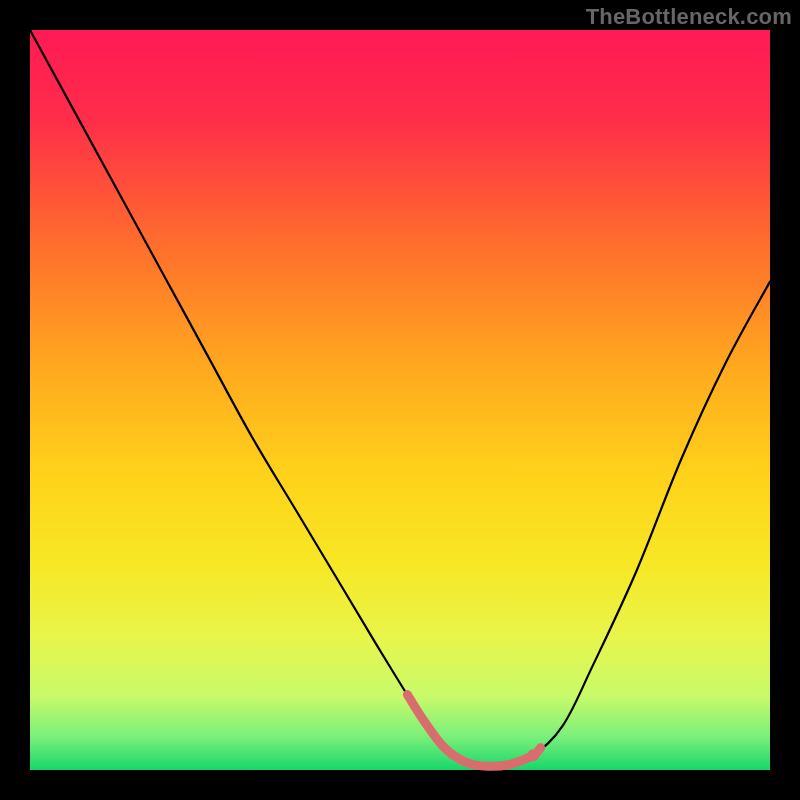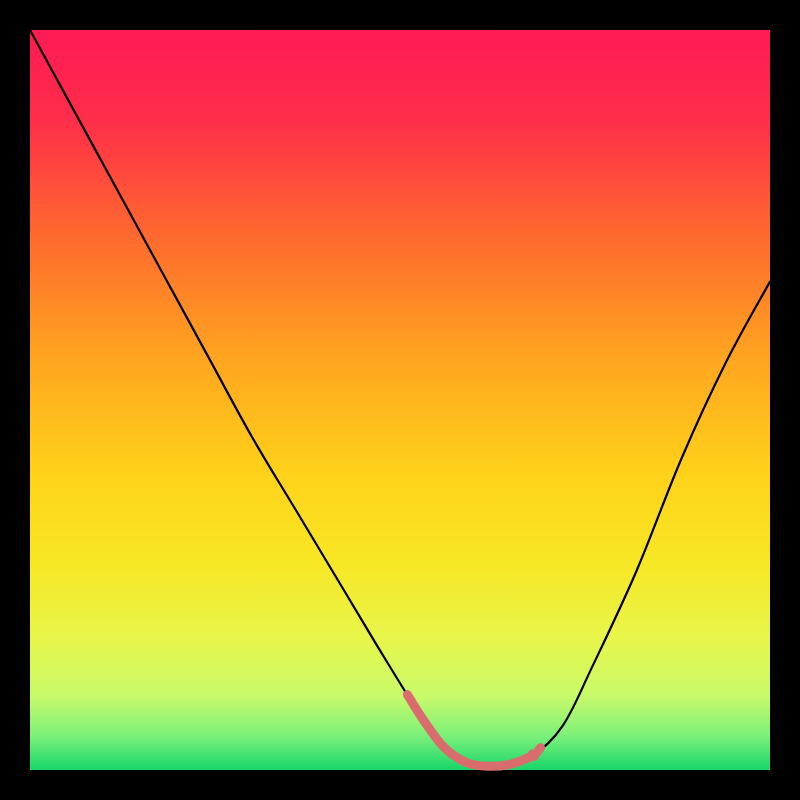--- a/index.html
+++ b/index.html
@@ -30,20 +30,21 @@
   svg {
     position: absolute;
     left: 0;
     top: 0;
   }
 </style>
 </head>
 <body>
 
 <div class="frame">
+  <div class="watermark">TheBottleneck.com</div>
 
   <svg width="800" height="800" viewBox="0 0 800 800" preserveAspectRatio="none">
     <defs>
       <linearGradient id="bg-grad" x1="0" y1="0" x2="0" y2="1">
           <stop offset="0%" stop-color="#ff1a55"></stop>
           <stop offset="12%" stop-color="#ff2d4a"></stop>
           <stop offset="28.000000000000004%" stop-color="#ff6a2e"></stop>
           <stop offset="45%" stop-color="#ffa71f"></stop>
           <stop offset="60%" stop-color="#ffd21a"></stop>
           <stop offset="72%" stop-color="#f7e725"></stop>

